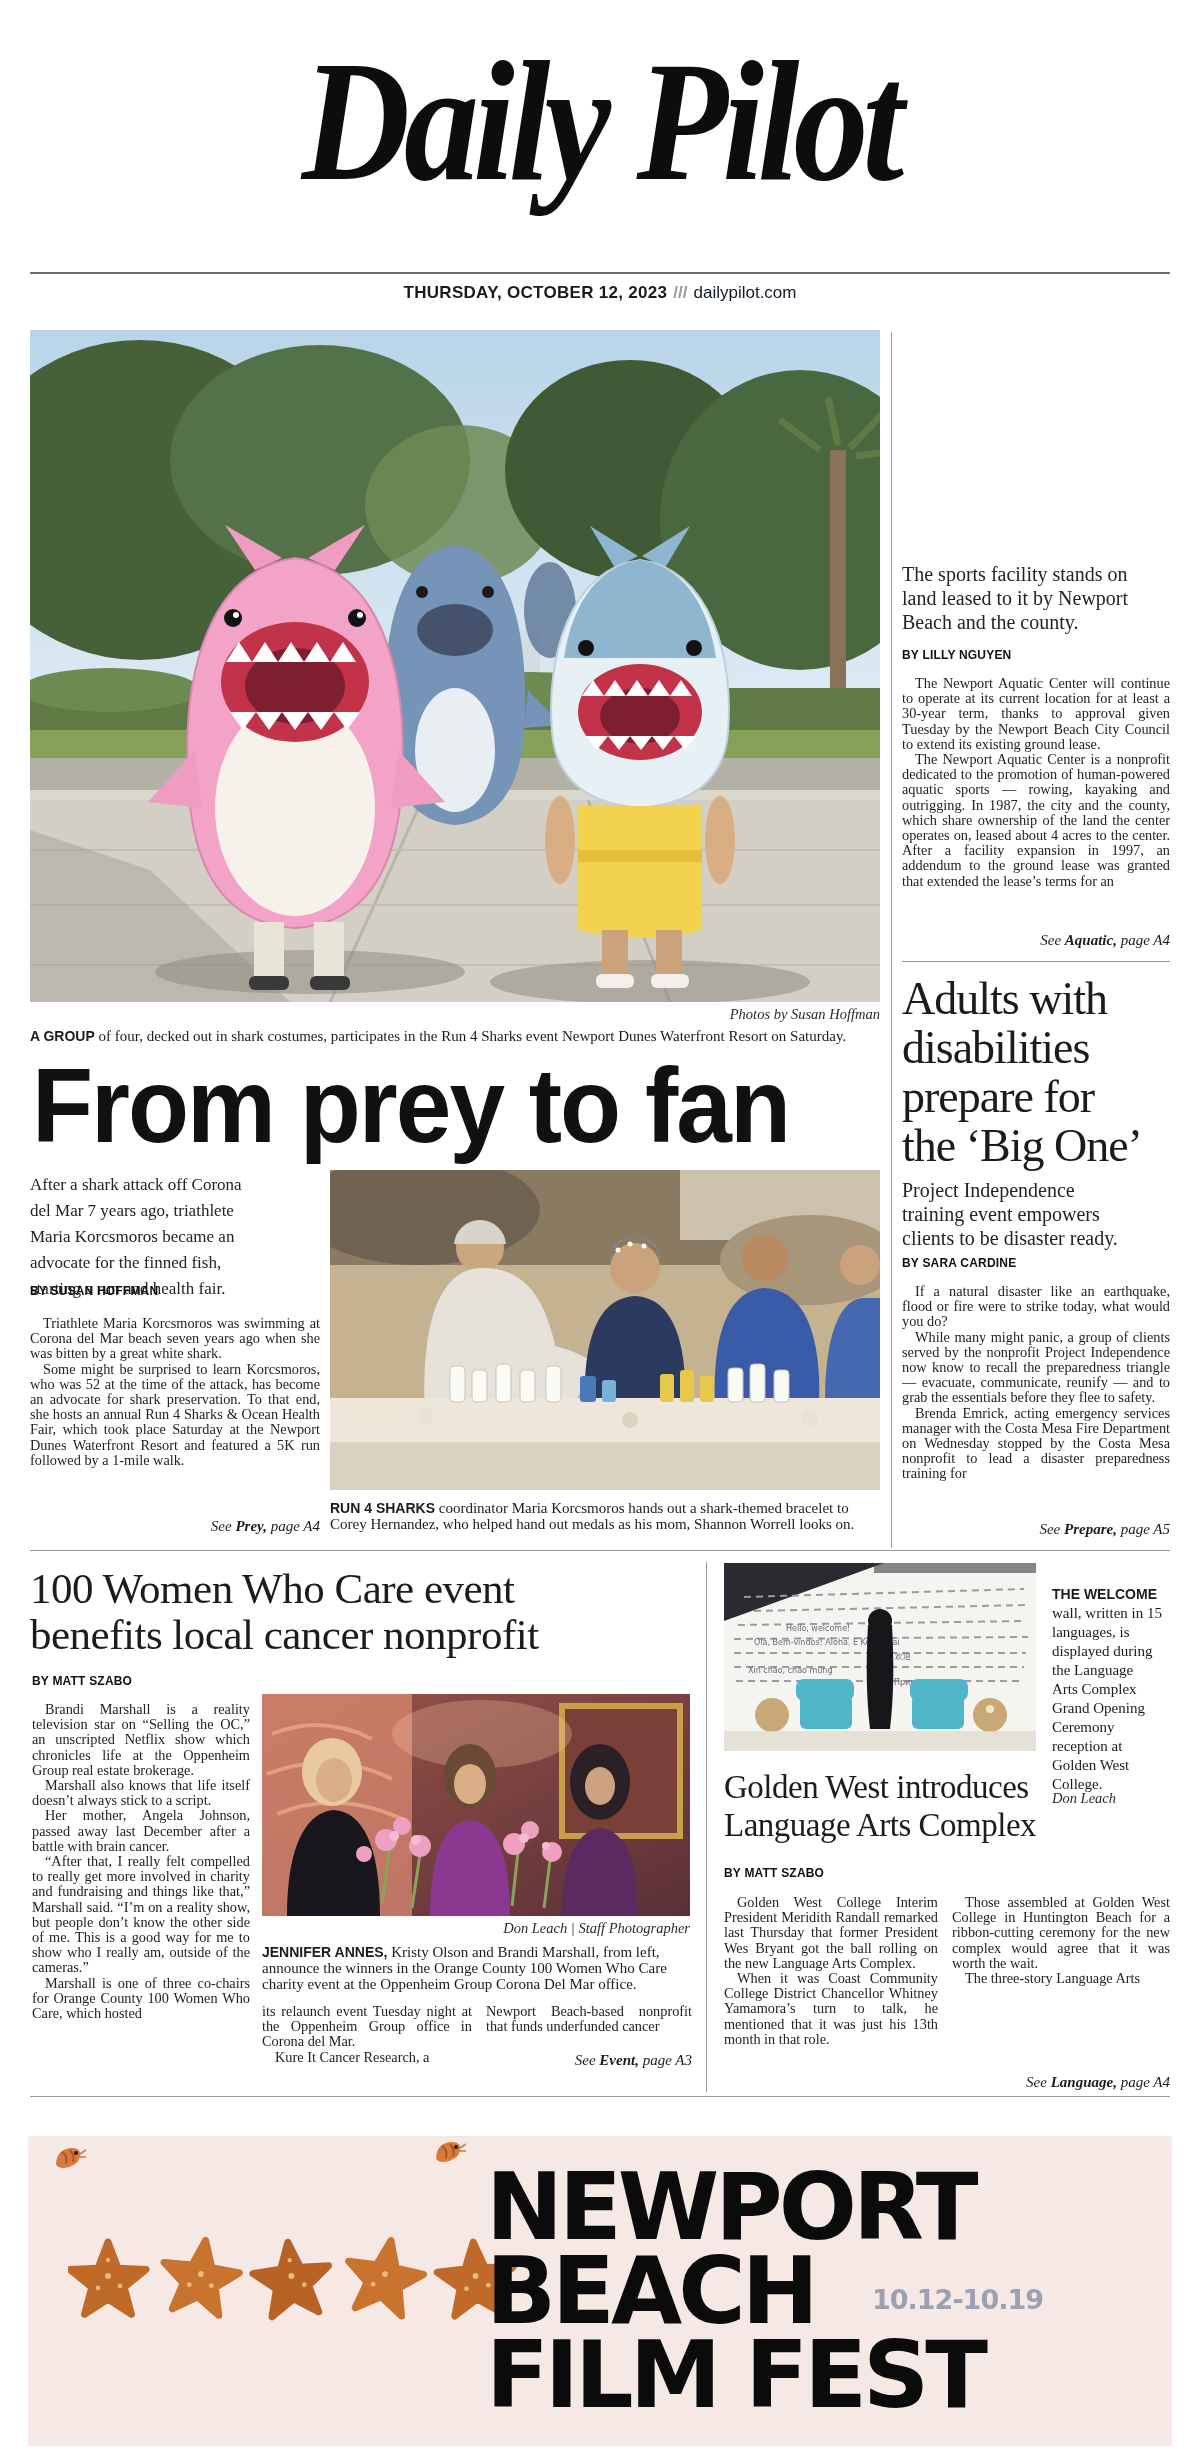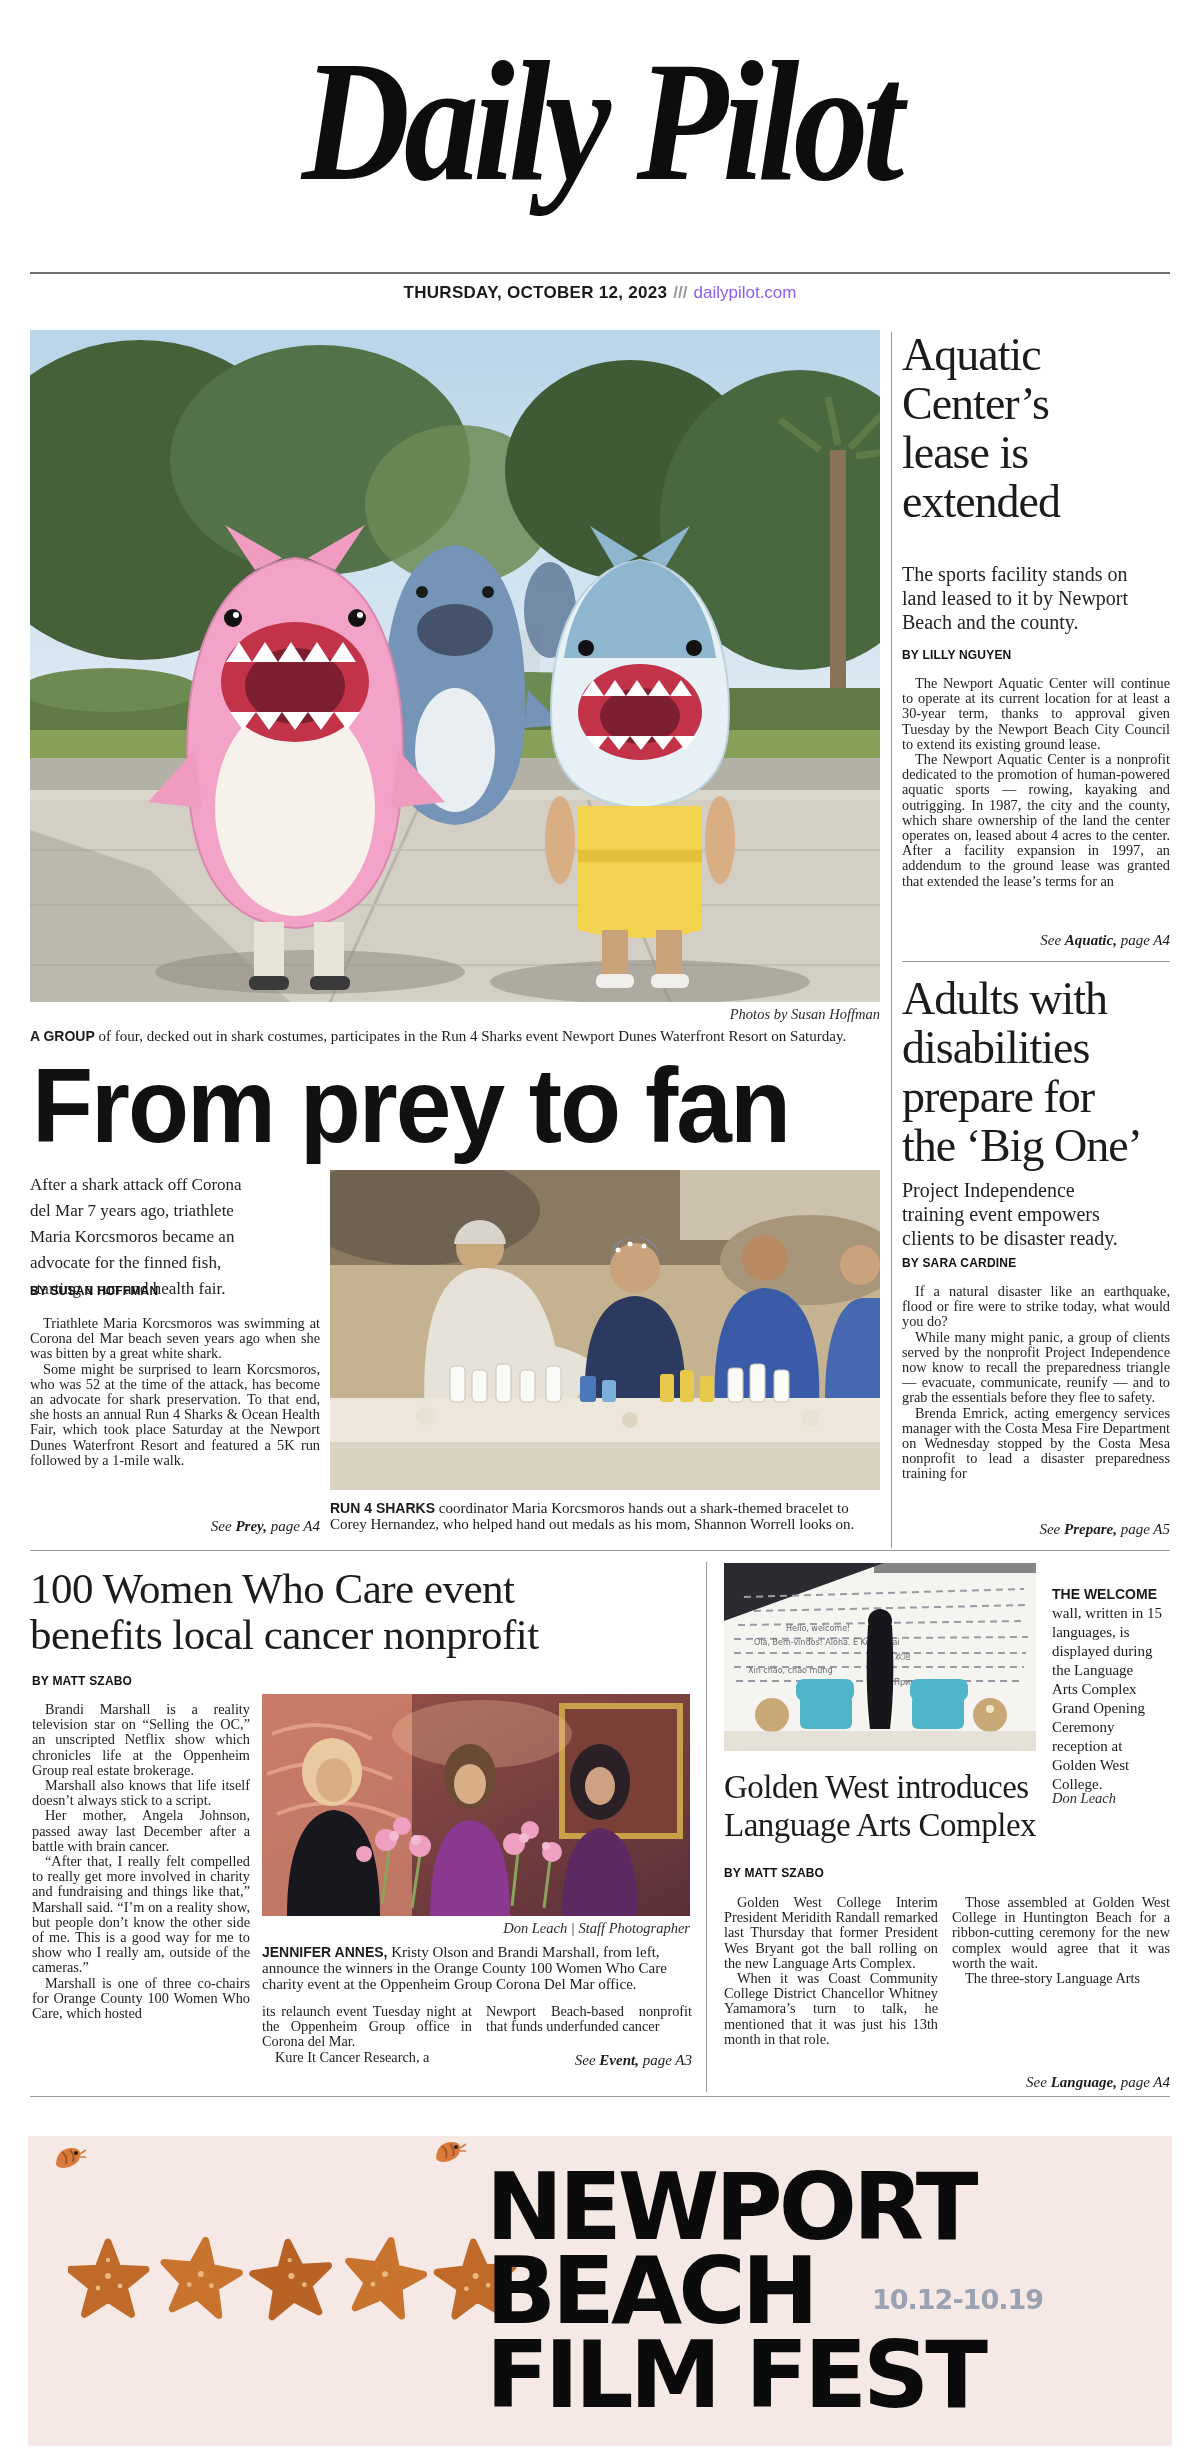--- a/index.html
+++ b/index.html
@@ -8,21 +8,21 @@
   .abs{position:absolute;}
   
   .masthead{left:0;top:34px;width:1200px;text-align:center;
     font-family:"Liberation Serif",serif;font-weight:bold;font-style:italic;
     font-size:150px;line-height:1;letter-spacing:-6px;color:#0d0d0d;
     transform:scaleY(1.15);transform-origin:top center;}
   .dateline{left:0;top:283px;width:1200px;text-align:center;
     font-family:"Liberation Sans",sans-serif;font-size:17px;color:#1a1a1a;}
   .dateline .d{font-weight:bold;letter-spacing:.3px;}
   .dateline .sep{color:#9a9a9a;font-weight:bold;padding:0 6px;}
-  .dateline .site{color:#8b5cf6;}
+  .dateline .site{color:#0f172a;}
   
   .hrule{background:#6f6f6f;height:2px;}
   .hrule.thin{height:1px;background:#9a9a9a;}
   .vrule{background:#9a9a9a;width:1px;}
   
   .rail-head{font-size:46px;line-height:49px;letter-spacing:-1px;white-space:pre-line;color:#1b1b1b;}
   .main-head{font-family:"Liberation Sans",sans-serif;font-weight:bold;
     font-size:100px;letter-spacing:-2px;color:#111;line-height:1;transform:scaleY(1.06);transform-origin:top left;}
   .women-head{font-size:43px;line-height:46px;letter-spacing:-0.5px;white-space:pre-line;}
   .golden-head{font-size:33px;line-height:38px;letter-spacing:-0.5px;white-space:pre-line;}
@@ -139,24 +139,20 @@
         <rect x="572" y="600" width="26" height="48" fill="#caa37b"></rect>
         <rect x="626" y="600" width="26" height="48" fill="#caa37b"></rect>
         <rect x="566" y="644" width="38" height="14" rx="6" fill="#f0efec"></rect>
         <rect x="621" y="644" width="38" height="14" rx="6" fill="#f0efec"></rect>
       </g>
     </svg>
   </div>
 
   <div class="abs vrule" style="left:891px;top:332px;height:1216px;"></div>
 
-  <div class="abs rail-head" style="left:902px;top:330px;width:270px;">Aquatic
-Center’s
-lease is
-extended</div>
   <div class="abs standfirst sf-rail" style="left:902px;top:562px;width:270px;">The sports facility stands on
 land leased to it by Newport
 Beach and the county.</div>
   <div class="abs byline" style="left:902px;top:648px;">BY LILLY NGUYEN</div>
   <div class="abs bodytext" style="left:902px;top:676px;width:268px;height:250px;overflow:hidden;">
     <p>The Newport Aquatic Center will continue to operate at its current location for at least a 30-year term, thanks to approval given Tuesday by the Newport Beach City Council to extend its existing ground lease.</p>
     <p>The Newport Aquatic Center is a nonprofit dedicated to the promotion of human-powered aquatic sports — rowing, kayaking and outrigging. In 1987, the city and the county, which share ownership of the land the center operates on, leased about 4 acres to the center. After a facility expansion in 1997, an addendum to the ground lease was granted that extended the lease’s terms for an</p>
   </div>
   <div class="abs jump" style="left:902px;top:932px;width:268px;">
     <span>See </span><span class="jw">Aquatic,</span><span> page A4</span>

